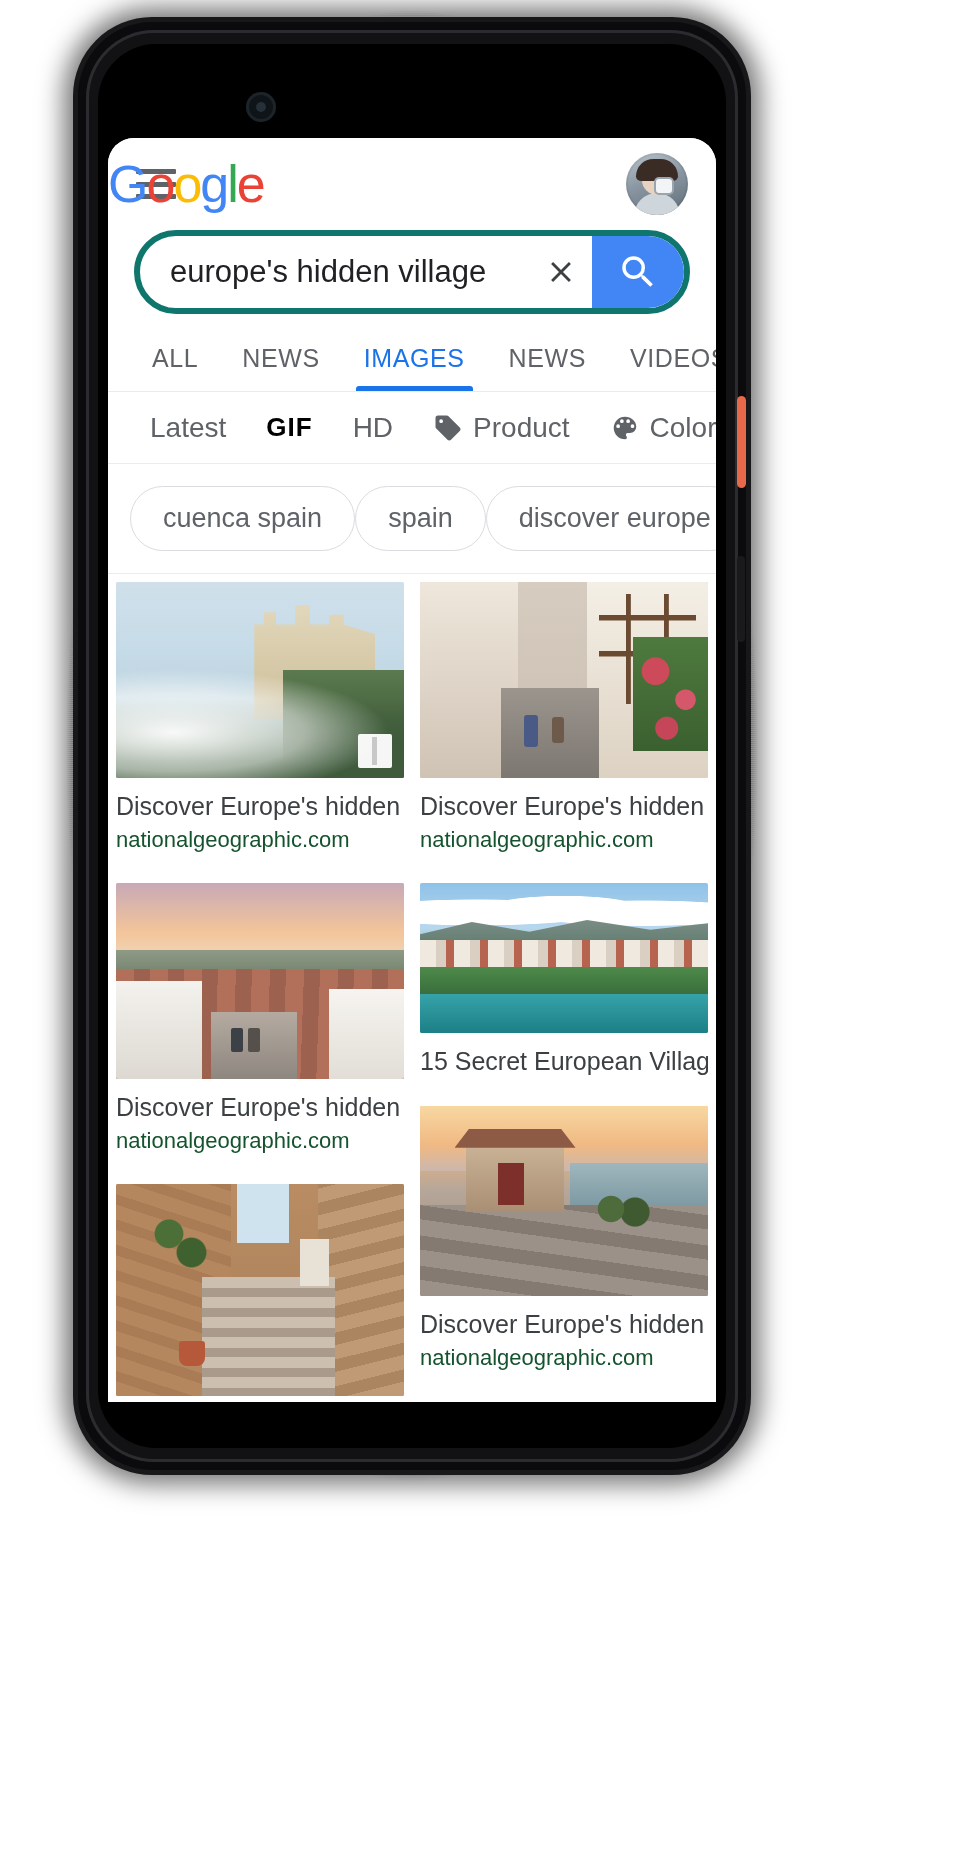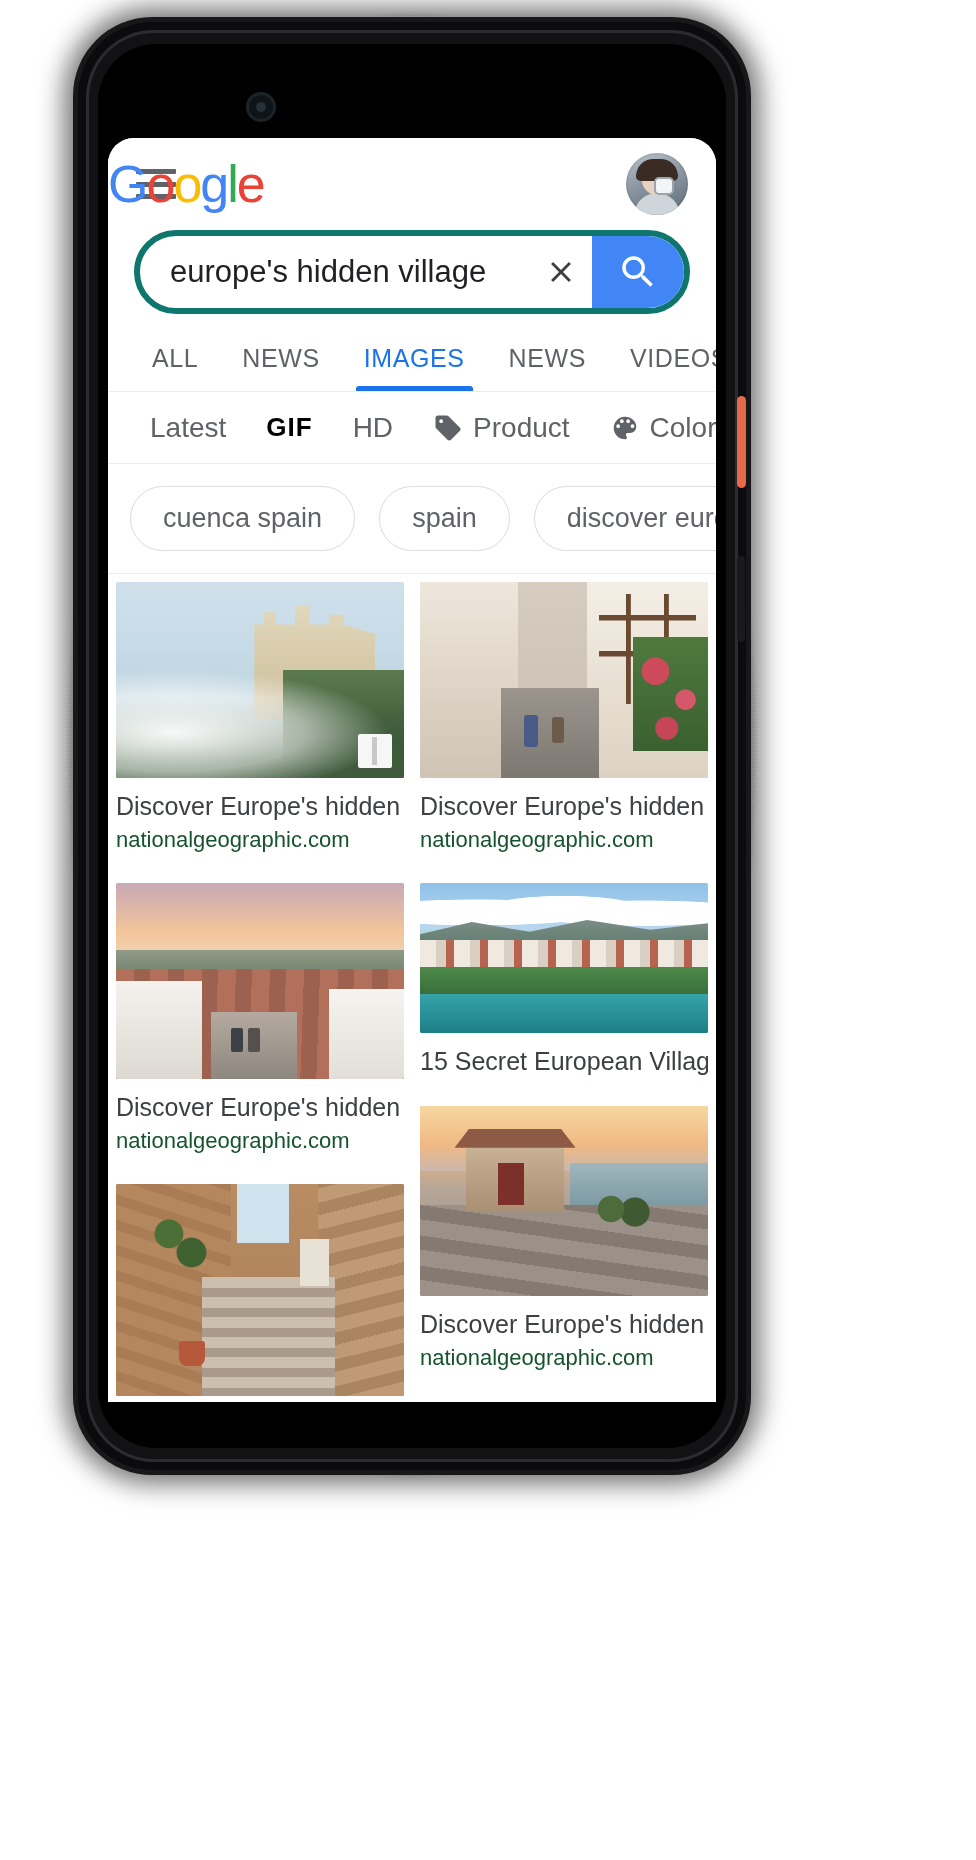--- a/index.html
+++ b/index.html
@@ -129,21 +129,21 @@
     border-bottom:1px solid #ececec; overflow:hidden; background:#fff;
   }
   .filter{
     display:flex; align-items:center; gap:10px; color:#5f6368; font-size:28px;
     padding:0 20px; white-space:nowrap; cursor:pointer;
   }
   .filter.gif{ font-weight:bold; font-family:"Liberation Sans", sans-serif; letter-spacing:1px; font-size:26px; color:#000000; }
 
   
   .chips{
-    display:flex; align-items:center; gap:24px; padding:22px 22px; overflow:hidden;
+    display:flex; align-items:center; padding:22px 22px; overflow:hidden;
     border-bottom:1px solid #ececec;
   }
   .chip{
     border:1px solid #dadce0; border-radius:44px; padding:16px 32px;
     font-size:27px; color:#5f6368; white-space:nowrap; cursor:pointer; background:#fff;
   }
 
   
   .results{ display:flex; gap:0; padding:8px 0 0; }
   .col{ width:50%; padding:0 8px; }

